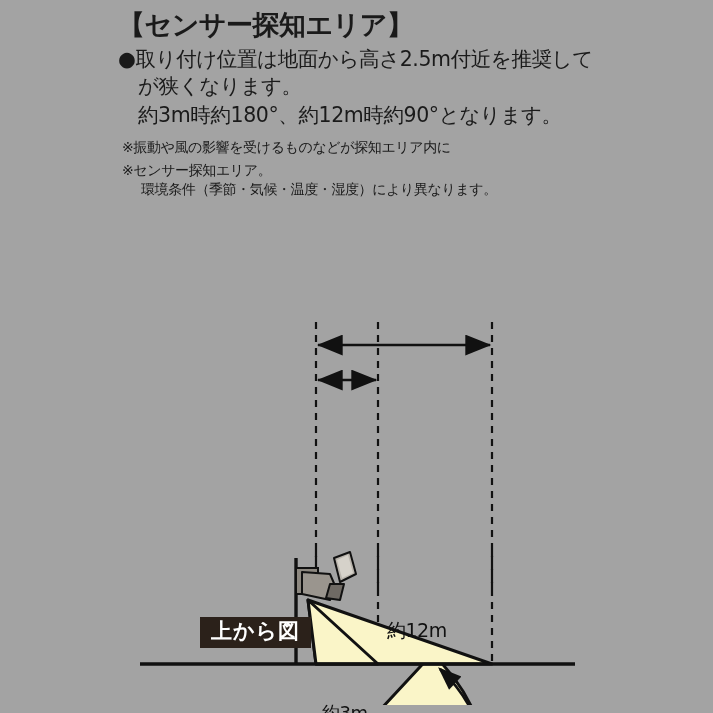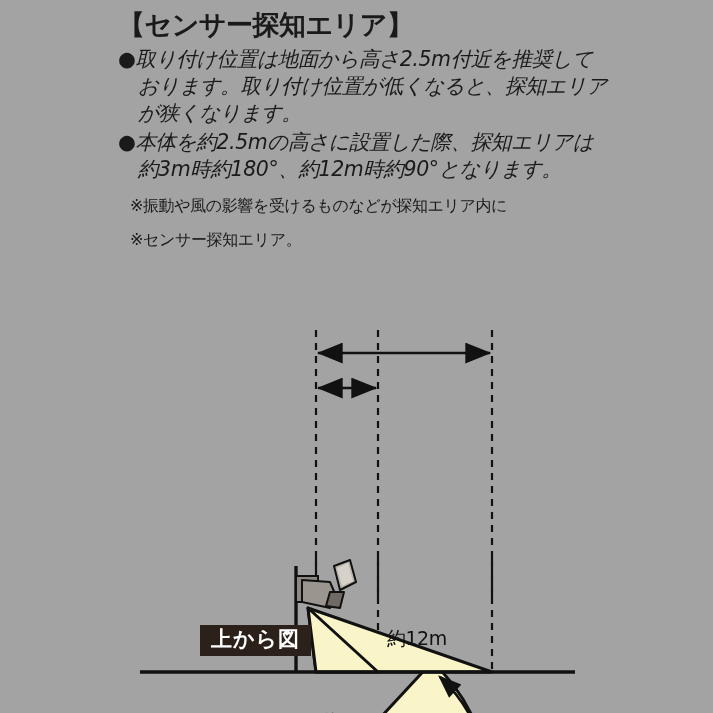--- a/index.html
+++ b/index.html
@@ -40,43 +40,42 @@
   .bullet-item {
     display: block;
     font-size: 20.5px;
     line-height: 1.32;
     letter-spacing: -0.4px;
     margin: 0 0 2px 0;
   }
   .bullet-item .ln {
     display: block;
     white-space: nowrap;
-    font-style: italic;
   }
   .bullet-item .ln.indent { padding-left: 20px; }
 
   .note-item {
     display: block;
-    font-size: 16px;
+    font-size: 14px;
     line-height: 1.36;
     letter-spacing: -0.4px;
-    margin: 12px;
+    margin: 4px;
   }
   .note-item .ln {
     display: block;
     white-space: nowrap;
   }
   .note-item .ln.indent { padding-left: 19px; }
   .note-group { margin-top: 9px; }
 
   
   #diagram {
     position: absolute;
     left: 0;
-    top: 300px;
+    top: 292px;
     width: 569px;
     height: 413px;
   }
   #diagram svg { display: block; }
 
   .vlabel-box {
     position: absolute;
     background: #2b211a;
     color: #ffffff;
     font-size: 21px;
@@ -102,35 +101,34 @@
 <body>
 
 <div id="page">
 
   <div class="text-block">
 
     <div class="doc-title">【センサー探知エリア】</div>
 
     <div class="bullet-item">
       <span class="ln">●取り付け位置は地面から高さ2.5m付近を推奨して</span>
-      <span class="ln indent">おります。取り付け位置が低くなると、探知エリア</span>
       <span class="ln indent">が狭くなります。</span>
     </div>
 
     <div class="bullet-item">
-      <span class="ln">●本体を約2.5mの高さに設置した際、探知エリアは</span>
       <span class="ln indent">約3m時約180°、約12m時約90°となります。</span>
     </div>
 
     <div class="note-group">
       <div class="note-item">
         <span class="ln">※振動や風の影響を受けるものなどが探知エリア内に</span>
       </div>
       <div class="note-item">
         <span class="ln">※センサー探知エリア。</span>
+        <span class="ln indent">環境条件（季節・気候・温度・湿度）により異なります。</span>
       </div>
     </div>
 
   </div>
 
   <div id="diagram">
     <svg width="713" height="413" viewBox="0 0 713 413" xmlns="http://www.w3.org/2000/svg">
       <defs>
         <marker id="arrEnd" markerWidth="11" markerHeight="11" refX="9.5" refY="4" orient="auto">
           <path d="M0,0 L10,4 L0,8 z" fill="#111"></path>

